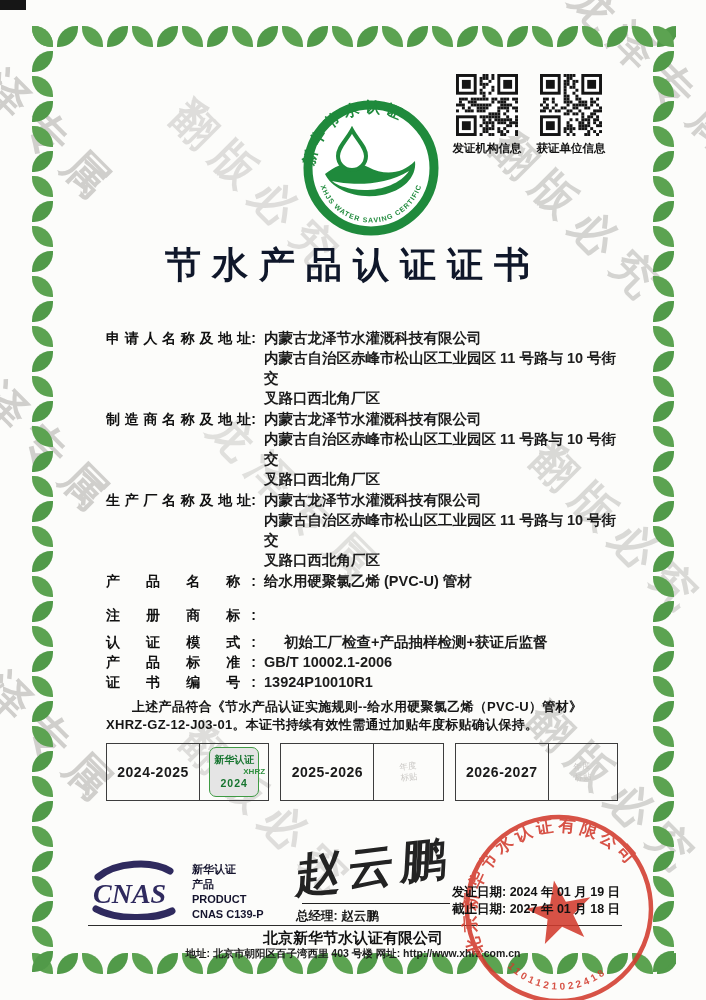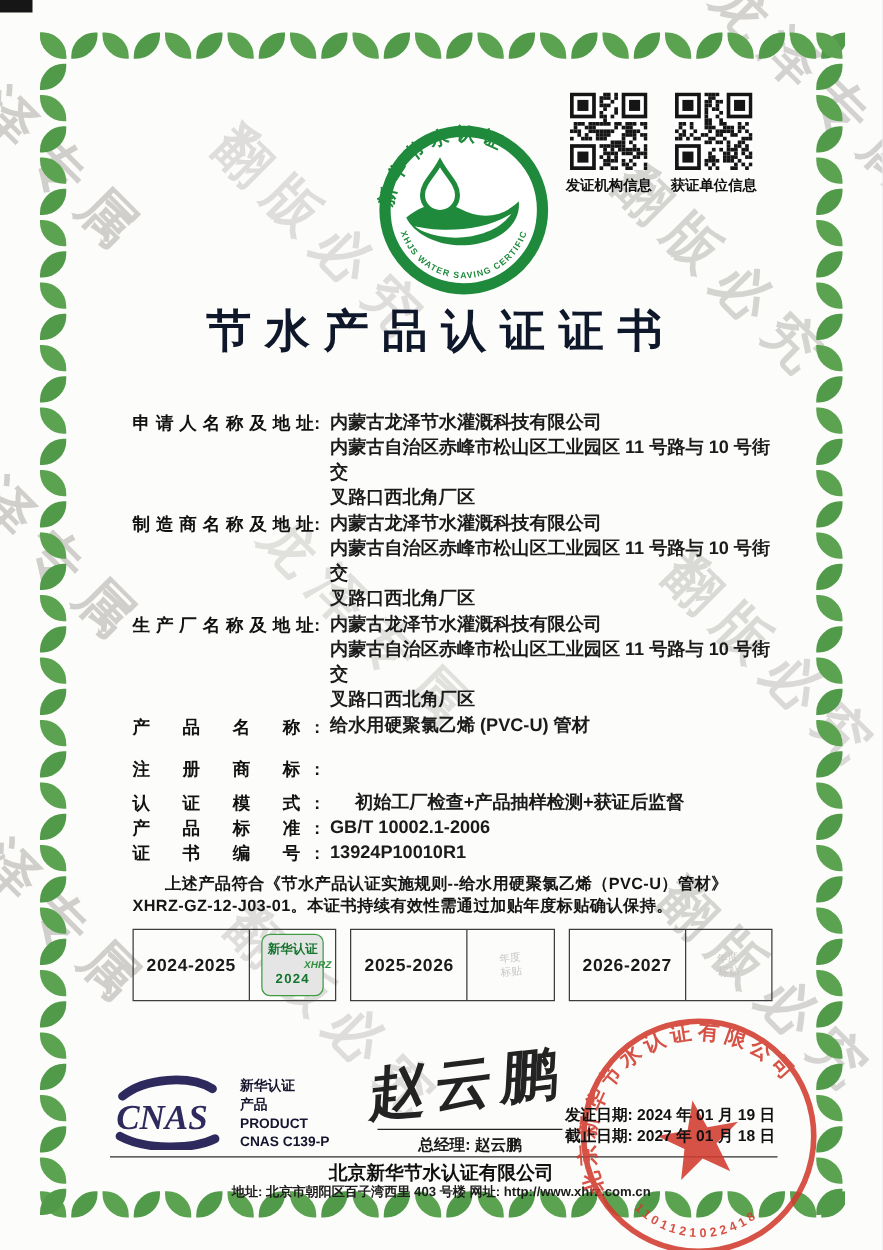--- a/index.html
+++ b/index.html
@@ -51,33 +51,33 @@
              text-indent:2em;letter-spacing:.3px;}
 
   .validity{display:flex;justify-content:space-between;margin-top:9px;}
   .vbox{width:31.5%;height:56px;border:1.2px solid #3d3d3d;display:flex;background:transparent;}
   .vcell1{flex:1.35;display:flex;align-items:center;justify-content:center;
           font-size:14px;font-weight:bold;border-right:1.2px solid #3d3d3d;letter-spacing:.5px;}
   .vcell2{flex:1;display:flex;align-items:center;justify-content:center;}
   .sticker{width:48px;height:48px;border:1.5px solid #3f9b44;border-radius:7px;background:#e5e5e5;
            display:flex;flex-direction:column;align-items:center;justify-content:center;line-height:1.25;}
   .sticker .s1{font-size:10px;font-weight:bold;color:#15742e;}
-  .sticker .s2{font-size:8px;font-weight:bold;font-style:italic;color:#2f8f3f;padding-left:40px;}
+  .sticker .s2{font-size:8px;font-weight:bold;color:#2f8f3f;padding-left:40px;}
   .sticker .s3{font-size:10.5px;font-weight:bold;color:#15742e;letter-spacing:1px;}
   .ph{font-size:8.5px;color:#c9c7c4;text-align:center;line-height:1.3;transform:rotate(-6deg);}
 
   
   .cnas-wrap{position:absolute;left:90px;top:860px;display:flex;gap:16px;align-items:flex-start;z-index:4;}
   .cnas-logo{width:86px;height:60px;}
   .cnas-text{font-size:11px;font-weight:bold;color:#15142e;line-height:15px;padding-top:2px;}
   .sig-script{position:absolute;left:295px;top:836px;font-size:46px;font-weight:bold;color:#232323;
               font-family:"Liberation Serif",serif;transform:rotate(-7deg) skewX(-10deg);
               letter-spacing:7px;z-index:4;}
   .sig-line{position:absolute;left:302px;top:903px;width:148px;height:1px;background:#222;z-index:4;}
-  .sig-caption{position:absolute;left:296px;top:908px;width:160px;text-align:center;
+  .sig-caption{position:absolute;left:296px;top:908px;width:160px;
                font-size:12.5px;font-weight:bold;z-index:4;}
   .divider{position:absolute;left:88px;right:84px;top:925px;height:1px;background:#2c2c2c;z-index:4;}
   .footer-company{position:absolute;left:0;right:0;top:929px;text-align:center;
                   font-size:15px;font-weight:bold;color:#101010;z-index:4;}
   .footer-address{position:absolute;left:0;right:0;top:947px;text-align:center;
                   font-size:10.5px;font-weight:600;color:#1c1c1c;z-index:4;}
   .dates{position:absolute;left:452px;top:884px;z-index:6;}
   .dates div{font-size:12.5px;font-weight:bold;line-height:17px;white-space:nowrap;color:#111;}
   .stamp{position:absolute;left:460px;top:810px;width:198px;height:198px;z-index:5;opacity:.88;}
 </style>

